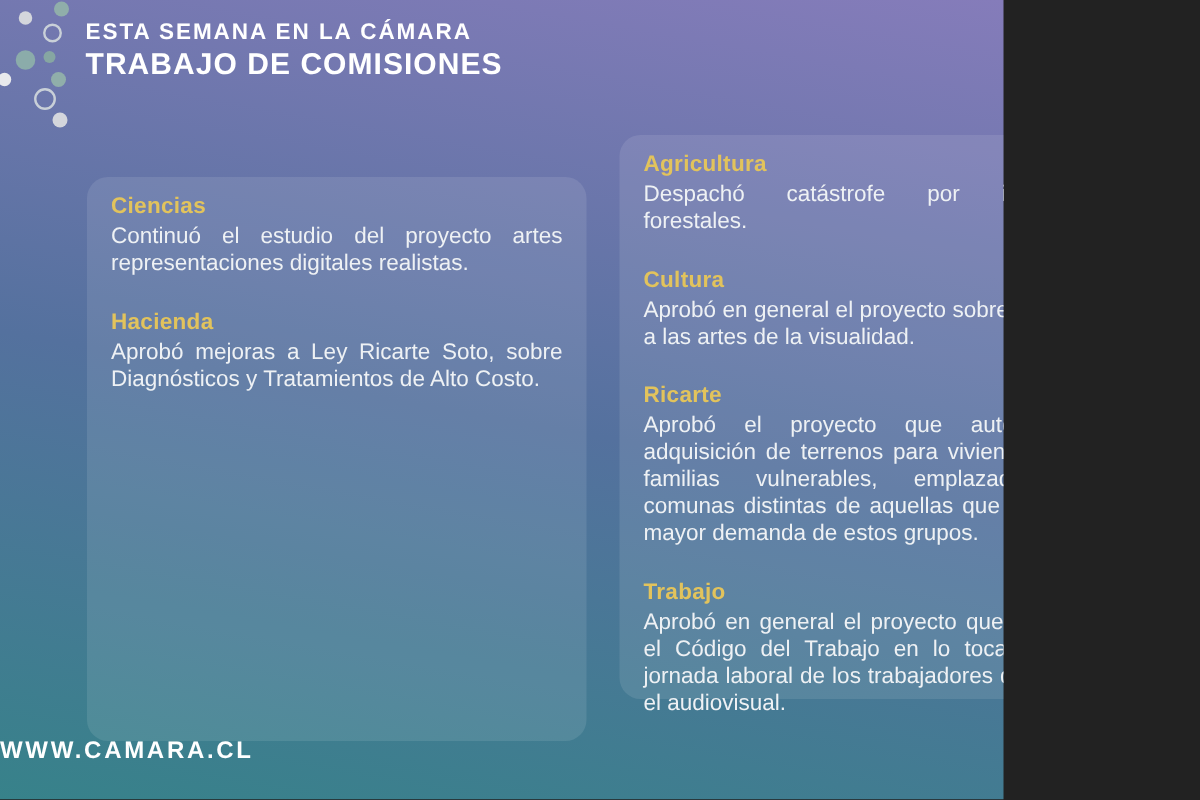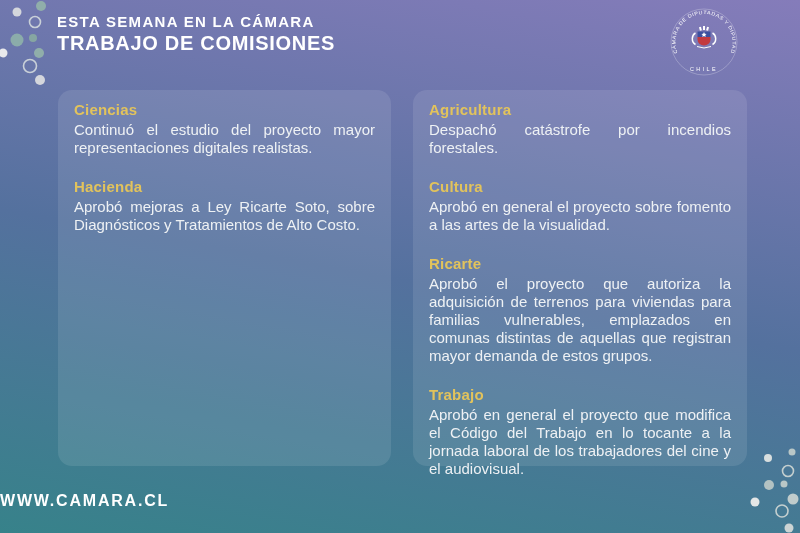--- a/index.html
+++ b/index.html
@@ -7,42 +7,42 @@
     --gradient-mid:#54719e;
     --gradient-bottom:#37828a;
     --heading-accent:#e2c35c;
     --panel-overlay:rgba(255,255,255,0.10);
     --body-text:#eef1f4;
     --title-text:#ffffff;
   }
   html,body{margin:0;padding:0;background:#222;}
   .canvas{
     position:relative;
-    width:800px;height:533px;
+    width:669px;height:533px;
     overflow:hidden;
     background:linear-gradient(190deg,var(--gradient-top) 0%,var(--gradient-mid) 52%,var(--gradient-bottom) 100%);
     font-family:"Liberation Sans",sans-serif;
   }
   .dots{position:absolute;pointer-events:none;}
   .dots-tl{left:0;top:0;}
   .dots-br{left:740px;top:440px;}
 
   .header{position:absolute;left:57px;top:13px;color:var(--title-text);}
   .kicker{font-size:15px;font-weight:bold;letter-spacing:1.3px;line-height:1.15;}
   .title{margin:3px 0 0;font-size:20px;font-weight:bold;letter-spacing:0.7px;line-height:1.0;color:var(--title-text);}
 
   .logo{position:absolute;left:667px;top:7px;width:74px;height:70px;}
 
   .panel{
     position:absolute;top:90px;height:376px;box-sizing:border-box;
     background:var(--panel-overlay);
     border-radius:14px;
     padding:11px 16px;
   }
-  .panel-left{left:58px;width:333px;}
+  .panel-left{left:58px;width:333px;margin-top:28px;}
   .panel-right{left:413px;width:334px;}
 
   .item + .item{margin-top:21px;}
   .item-heading{
     margin:0 0 3px;
     font-size:15px;font-weight:bold;letter-spacing:0.2px;
     color:var(--heading-accent);
   }
   .item-body{
     margin:0;
@@ -116,21 +116,21 @@
         <path d="M -6.5,-5 h 13 v 2.5 a 6.5,6 0 0 1 -13,0 z" fill="#c23a40"></path>
         <path d="M 0,-9.9 L 0.8,-8.3 2.6,-8.1 1.3,-6.9 1.6,-5.1 0,-6 -1.6,-5.1 -1.3,-6.9 -2.6,-8.1 -0.8,-8.3 Z" fill="#ffffff"></path>
         <path d="M -7,4.5 Q 0,7.5 7,4.5" stroke="#ffffff" stroke-width="1" fill="none"></path>
       </g>
     </svg>
   </div>
 
   <section class="panel panel-left">
     <div class="item">
       <h3 class="item-heading">Ciencias</h3>
-      <p class="item-body">Continuó el estudio del proyecto mayor representaciones digitales realistas.</p>
+      <p class="item-body">Continuó el estudio del proyecto artes representaciones digitales realistas.</p>
     </div>
     <div class="item">
       <h3 class="item-heading">Hacienda</h3>
       <p class="item-body">Aprobó mejoras a Ley Ricarte Soto, sobre Diagnósticos y Tratamientos de Alto Costo.</p>
     </div>
   </section>
 
   <section class="panel panel-right">
     <div class="item">
       <h3 class="item-heading">Agricultura</h3>

